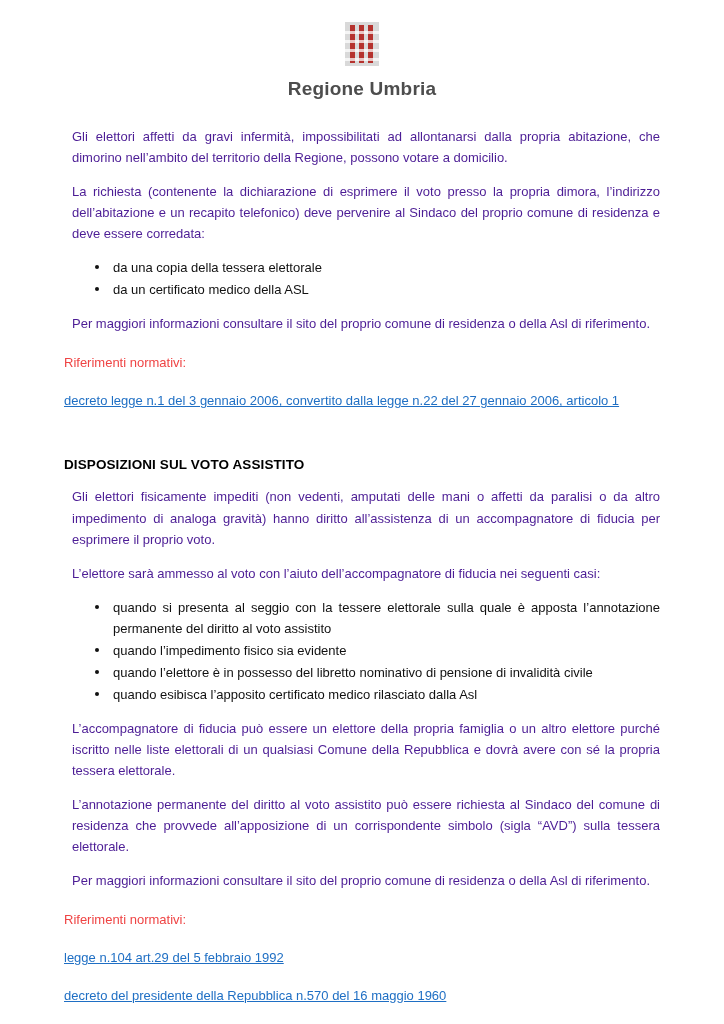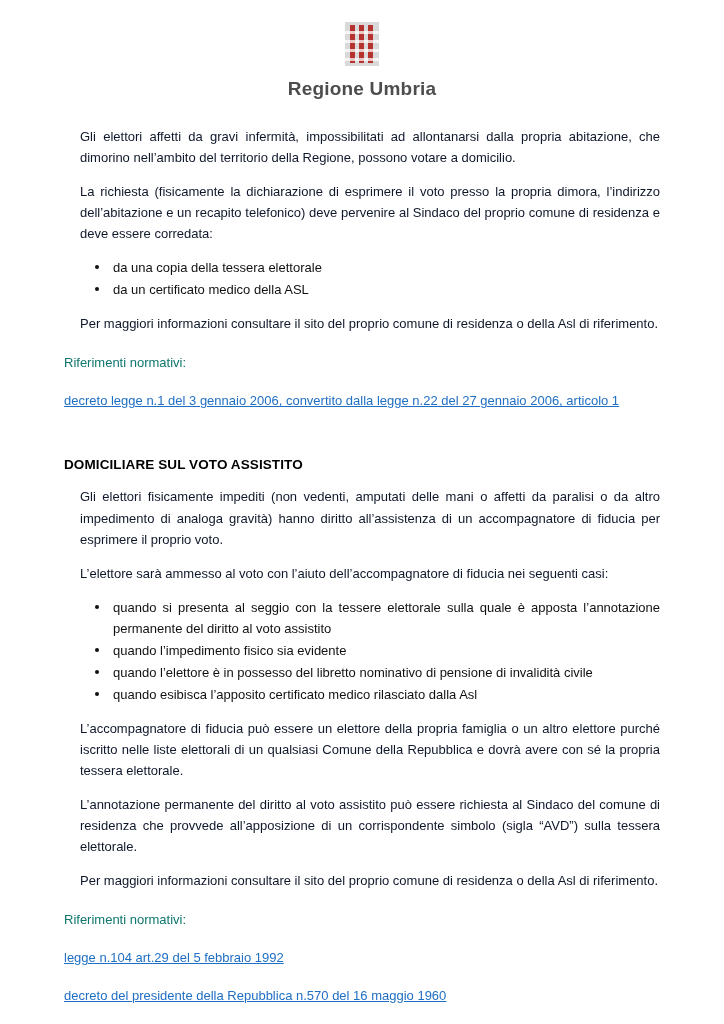--- a/index.html
+++ b/index.html
@@ -77,22 +77,22 @@
     margin: 0 0 14px 0;
     letter-spacing: 0.1px;
   }
   h2.section-title.second {
     margin-top: 46px;
   }
   p.body-text {
     font-size: 13px;
     line-height: 1.62;
     text-align: justify;
-    margin: 0 0 13px 16px;
-    color: #0f172a;
+    margin: 0 0 13px 8px;
+    color: #4c1d95;
   }
   ul.bullets {
     margin: 12px 0 13px 0;
     padding: 0;
     list-style: none;
   }
   ul.bullets li {
     font-size: 13px;
     line-height: 1.62;
     text-align: justify;
@@ -108,21 +108,21 @@
     top: 8px;
     width: 4px;
     height: 4px;
     border-radius: 50%;
     background: #111111;
   }
   p.refs-label {
     font-size: 13px;
     line-height: 1.62;
     margin: 18px 0 14px 0;
-    color: #0f766e;
+    color: #ef4444;
   }
   a.law-link {
     font-size: 13px;
     line-height: 1.62;
     color: #1f6fc4;
     text-decoration: underline;
     display: block;
     margin-bottom: 16px;
     margin-top: 17px;
   }
@@ -143,34 +143,34 @@
       <span class="stripe s4"></span>
     </div>
     <div class="logo-text">Regione Umbria</div>
   </div>
 
   <div class="content">
 
 
     <p class="body-text">Gli elettori affetti da gravi infermità, impossibilitati ad allontanarsi dalla propria abitazione, che dimorino nell’ambito del territorio della Regione, possono votare a domicilio.</p>
 
-    <p class="body-text">La richiesta (fisicamente la dichiarazione di esprimere il voto presso la propria dimora, l’indirizzo dell’abitazione e un recapito telefonico) deve pervenire al Sindaco del proprio comune di residenza e deve essere corredata:</p>
+    <p class="body-text">La richiesta (contenente la dichiarazione di esprimere il voto presso la propria dimora, l’indirizzo dell’abitazione e un recapito telefonico) deve pervenire al Sindaco del proprio comune di residenza e deve essere corredata:</p>
 
     <ul class="bullets">
       <li>da una copia della tessera elettorale</li>
       <li>da un certificato medico della ASL</li>
     </ul>
 
     <p class="body-text">Per maggiori informazioni consultare il sito del proprio comune di residenza o della Asl di riferimento.</p>
 
     <p class="refs-label">Riferimenti normativi:</p>
 
     <a class="law-link" href="#">decreto legge n.1 del 3 gennaio 2006, convertito dalla legge n.22 del 27 gennaio 2006, articolo 1</a>
 
-    <h2 class="section-title second">DOMICILIARE SUL VOTO ASSISTITO</h2>
+    <h2 class="section-title second">DISPOSIZIONI SUL VOTO ASSISTITO</h2>
 
     <p class="body-text">Gli elettori fisicamente impediti (non vedenti, amputati delle mani o affetti da paralisi o da altro impedimento di analoga gravità) hanno diritto all’assistenza di un accompagnatore di fiducia per esprimere il proprio voto.</p>
 
     <p class="body-text">L’elettore sarà ammesso al voto con l’aiuto dell’accompagnatore di fiducia nei seguenti casi:</p>
 
     <ul class="bullets">
       <li>quando si presenta al seggio con la tessere elettorale sulla quale è apposta l’annotazione permanente del diritto al voto assistito</li>
       <li>quando l’impedimento fisico sia evidente</li>
       <li>quando l’elettore è in possesso del libretto nominativo di pensione di invalidità civile</li>
       <li>quando esibisca l’apposito certificato medico rilasciato dalla Asl</li>

